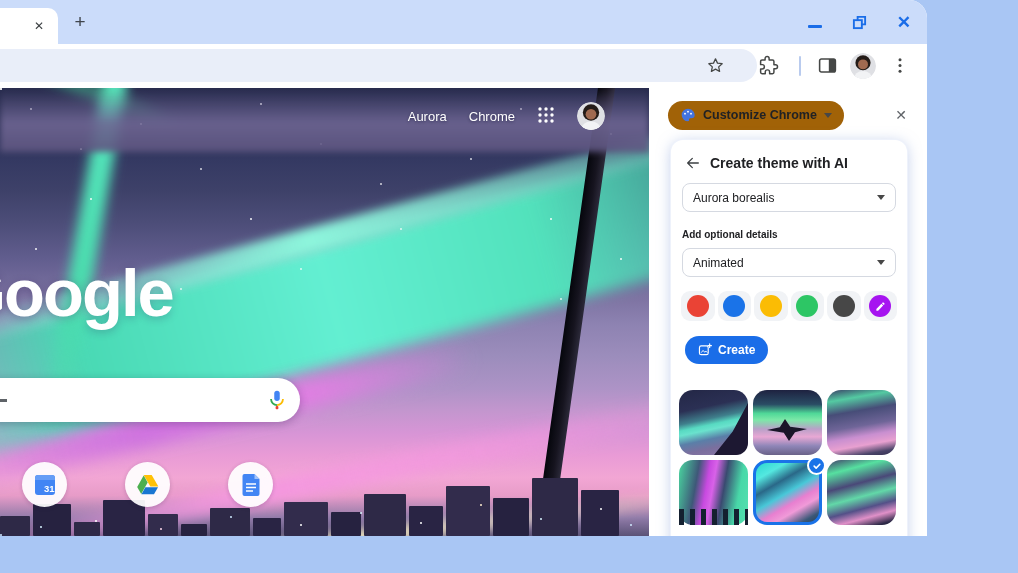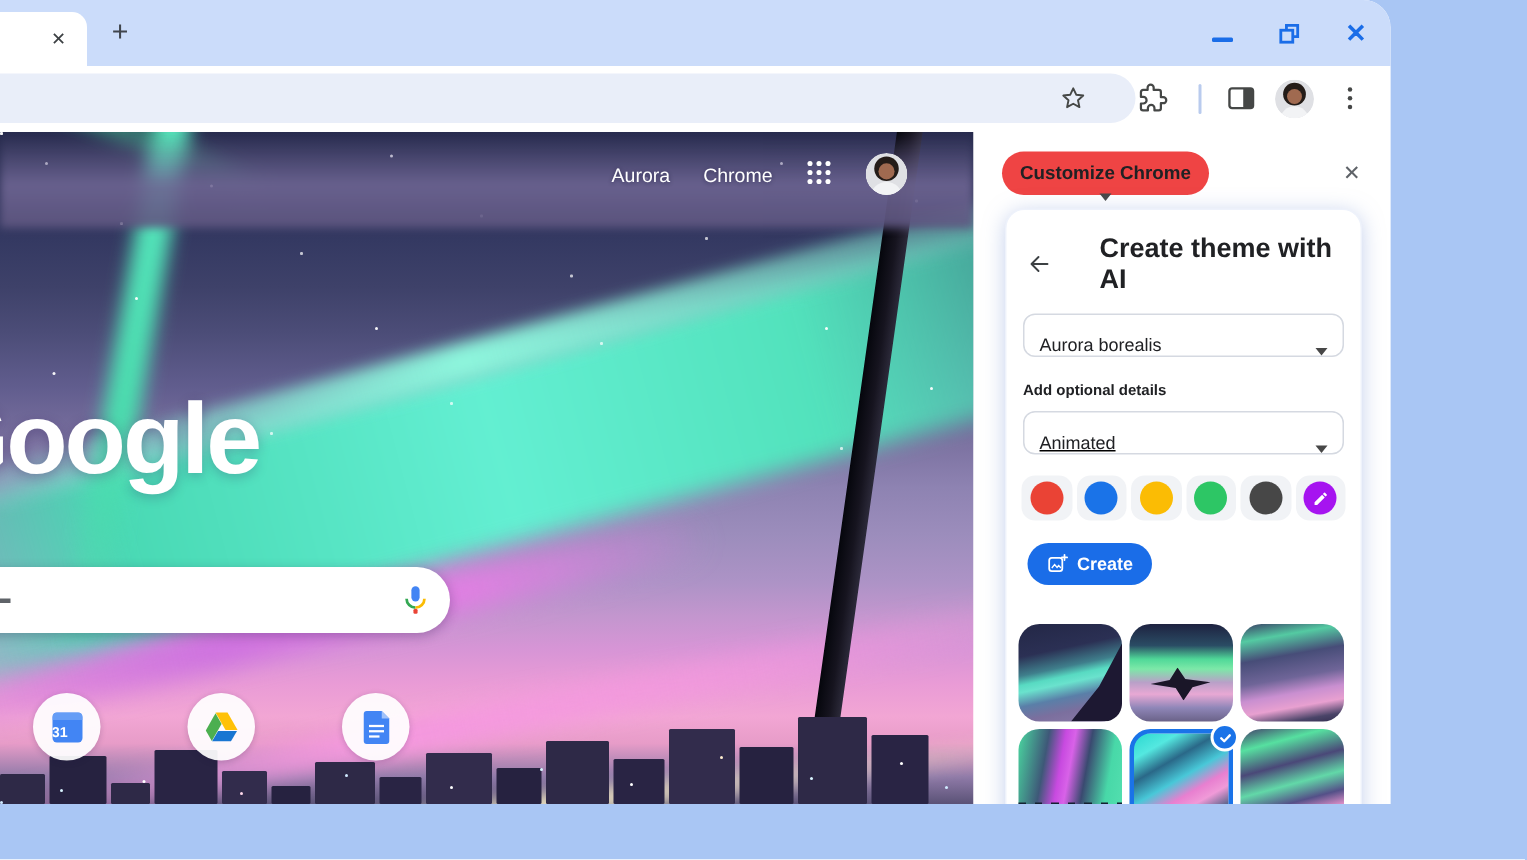--- a/index.html
+++ b/index.html
@@ -88,42 +88,42 @@
   .logo { position:absolute; left:-46px; top:166px; font-size:67px; font-weight:700; color:#fff;
     letter-spacing:-2px; text-shadow:0 2px 8px rgba(40,20,80,.25); }
   .searchbar { position:absolute; left:-24px; top:290px; width:324px; height:44px; background:#fff;
     border-radius:22px; box-shadow:0 2px 8px rgba(30,20,60,.28); }
   .cut-text { position:absolute; left:24px; top:21px; width:7px; height:2.5px; background:#5f6368; }
   .mic { position:absolute; right:12px; top:11px; cursor:pointer; }
   .shortcuts { position:absolute; left:22px; top:374px; display:flex; gap:58px; }
   .sc { width:45px; height:45px; border-radius:50%; background:rgba(255,255,255,.93);
     display:flex; align-items:center; justify-content:center; cursor:pointer; box-shadow:0 1px 4px rgba(30,20,60,.2); }
   .cal { width:20px; height:20px; background:#4285F4; border-radius:3px; position:relative; overflow:hidden;
-    display:flex; align-items:flex-end; justify-content:flex-start; }
+    display:flex; align-items:flex-end; justify-content:flex-end; }
   .cal::before { content:""; position:absolute; top:0; left:0; right:0; height:5px; background:#669DF6; }
   .cal-num { color:#fff; font-size:9.5px; font-weight:700; line-height:13px; position:relative; }
 
   
   .sidepanel { position:relative; flex:1; background:#fff; }
   .sp-header { position:absolute; left:0; right:0; top:0; height:54px; display:flex; align-items:center; padding:0 16px 0 19px; }
-  .sp-pill { display:flex; align-items:center; gap:7px; background:#ef4444; border-radius:16px; height:29px; padding:0 12px; cursor:pointer;flex-direction:column; }
+  .sp-pill { display:flex; align-items:center; gap:7px; background:#a16207; border-radius:16px; height:29px; padding:0 12px; cursor:pointer; }
   .sp-pill-label { font-size:12.5px; font-weight:700; color:#202124; }
   .caret { width:0; height:0; border-left:4px solid transparent; border-right:4px solid transparent; border-top:5px solid #474747; }
   .sp-close { margin-left:auto; color:#5f6368; font-size:14px; cursor:pointer; padding:4px; }
 
   .card { position:absolute; left:22px; top:52px; width:236px; bottom:-20px; background:#fff; border-radius:12px;
     box-shadow:0 0 0 1px #eef2fb, 0 2px 14px rgba(130,155,215,.5); }
   .card-head { display:flex; align-items:center; gap:9px; padding:15px 14px 9px; }
-  .card-title { font-size:18px; font-weight:700; color:#202124;margin-left:23px; }
+  .card-title { font-size:14px; font-weight:700; color:#202124; }
   .back { color:#444; cursor:pointer; display:flex; }
-  .sel { border:1px solid #D5D9E1; border-radius:8px; height:29px; display:flex; align-items:flex-end;
+  .sel { border:1px solid #D5D9E1; border-radius:8px; height:29px; display:flex; align-items:center;
     justify-content:space-between; padding:0 10px; font-size:12px; color:#202124; cursor:pointer; background:#fff; }
   .sel-lg { margin:3px 11px 0; }
   .detail-label { font-weight:700; font-size:10px; color:#202124; margin:17px 11px 8px; }
-  .sel-row { display:flex; gap:4px; margin:0 11px;text-decoration:underline; }
+  .sel-row { display:flex; gap:4px; margin:0 11px; }
   .sel-sm { flex:1; }
   .chips { display:flex; gap:3px; margin:14px 10px 0; }
   .chip { width:34px; height:30px; border-radius:9px; background:#F1F3F6; display:flex; align-items:center; justify-content:center; cursor:pointer; }
   .dot { width:22px; height:22px; border-radius:50%; display:flex; align-items:center; justify-content:center; }
   .create-row { display:flex; justify-content:flex-start; margin:15px 14px 0; }
   .create-btn { display:flex; align-items:center; gap:6px; background:#1A6DE8; color:#fff; border:none;
     border-radius:14px; height:28px; padding:0 13px; font-size:12px; font-weight:700; font-family:inherit; cursor:pointer; }
   .thumbs { display:grid; grid-template-columns:repeat(3,69px); gap:5px; margin:26px 8px 0; }
   .thumb { width:69px; height:65px; border-radius:14px; position:relative; cursor:pointer; }
   .thumb.selected { border:3px solid #1A73E8; }

